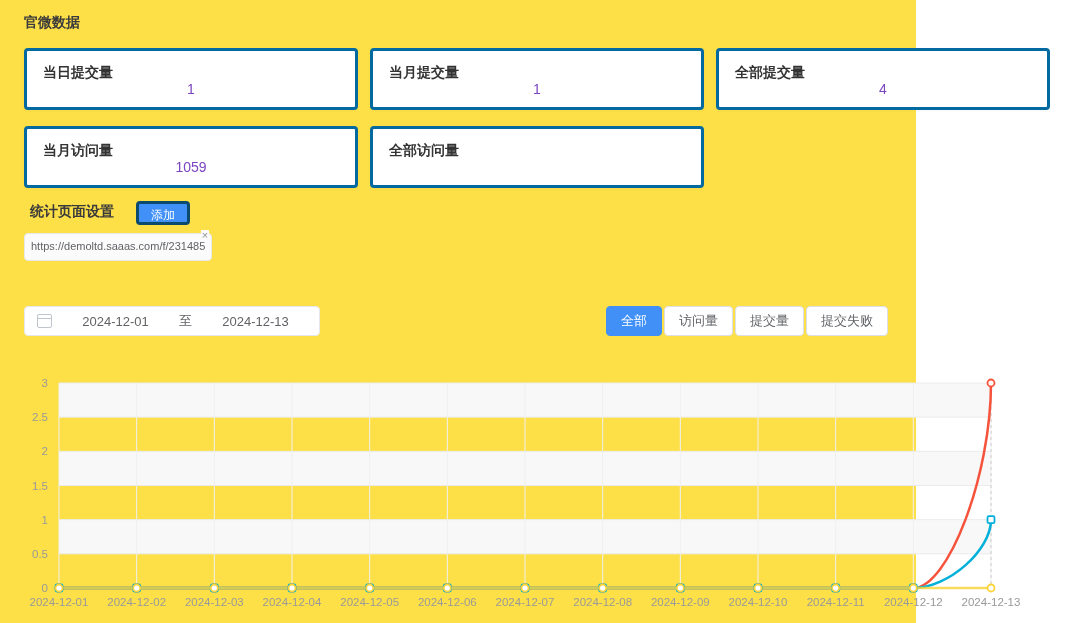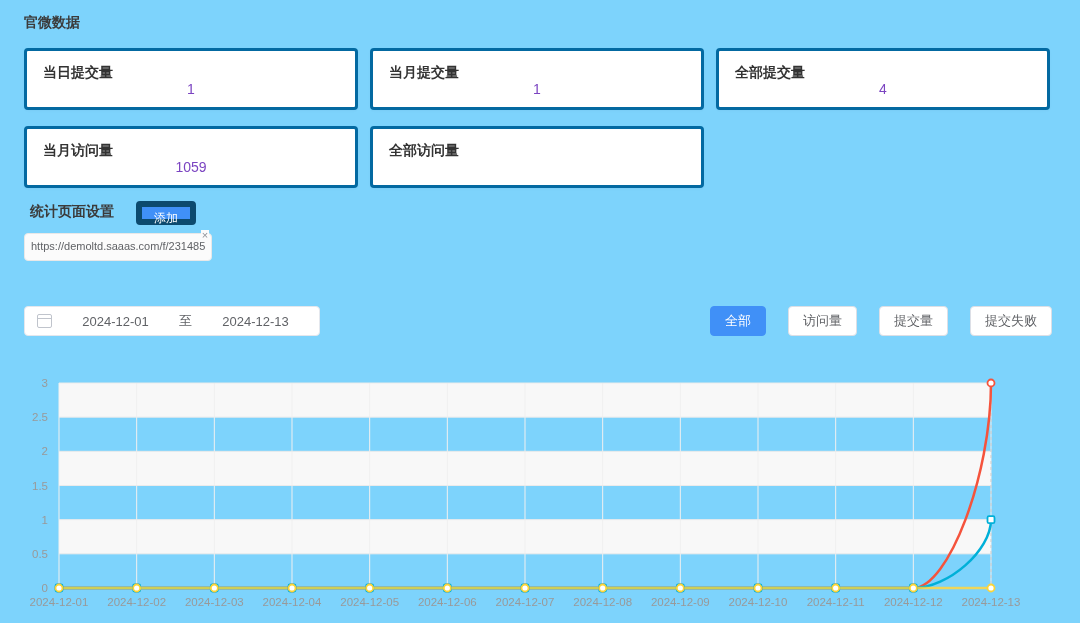--- a/index.html
+++ b/index.html
@@ -1,39 +1,39 @@
 <!DOCTYPE html>
 <html><head>
 <meta charset="utf-8">
 <style>
   html,body{margin:0;padding:0;background:#fff;}
   body{width:1080px;height:623px;font-family:"Liberation Sans","DejaVu Sans",sans-serif;overflow:hidden;}
-  #app{position:relative;width:1080px;height:623px;background:#7dd3fc;}
+  #app{position:relative;width:916px;height:623px;background:#fde047;}
   .sec-title{position:absolute;font-size:14px;color:#3b3b3b;font-weight:700;}
   
   #stats-grid{position:absolute;left:24px;top:48px;width:1028px;display:grid;
     grid-template-columns:334px 334px 334px;column-gap:12px;row-gap:16px;}
   .card{position:relative;height:56px;background:#fff;border:3px solid #0369a1;border-radius:4px;
     box-shadow:0 1px 3px rgba(0,0,0,.03);}
   .card-label{position:absolute;left:16px;top:13px;font-size:14px;color:#333;font-weight:700;}
   .card-value{position:absolute;left:0;top:30px;width:100%;text-align:center;font-size:14px;color:#7b44c1;}
   
-  #add-btn{position:absolute;left:136px;top:201px;height:24px;padding:0 12px;background:#4090f7;border:6px solid #0c4a6e;
+  #add-btn{position:absolute;left:136px;top:201px;height:24px;padding:0 12px;background:#4090f7;border:3px solid #0c4a6e;
     border-radius:4px;color:#fff;font-size:12px;line-height:22px;cursor:pointer;}
   #url-tag{position:absolute;left:24px;top:233px;height:26px;background:#fbfbfb;border:1px solid #e8e8e8;
     border-radius:4px;font-size:11px;color:#606266;line-height:24px;padding:0 6px;}
   #url-tag .tag-close{position:absolute;top:-4px;right:2px;font-size:11px;color:#909399;line-height:1;cursor:pointer;
     background:#fbfbfb;padding:0 1px;}
   
   #date-range{position:absolute;left:24px;top:306px;width:296px;height:30px;border:1px solid #e4e7ed;border-radius:4px;
     display:flex;align-items:center;font-size:13px;color:#606266;background:#fff;cursor:pointer;box-sizing:border-box;}
   #date-range .cal{width:13px;height:12px;border:1px solid #c0c4cc;border-radius:2px;margin-left:12px;position:relative;flex:none;}
   #date-range .cal::before{content:"";position:absolute;left:0;right:0;top:3px;border-top:1px solid #c0c4cc;}
   #date-range .d{flex:1;text-align:center;}
-  #filter-group{position:absolute;right:28px;top:306px;display:flex;gap:22px;}
+  #filter-group{position:absolute;right:28px;top:306px;display:flex;gap:2px;}
   .filter-btn{height:30px;padding:0 14px;font-size:13px;border-radius:4px;border:1px solid #dcdfe6;background:#fff;
     color:#606266;cursor:pointer;font-family:inherit;}
   .filter-btn.active{background:#4090f7;border-color:#4090f7;color:#fff;}
   
   #chart-wrap{position:absolute;left:0;top:370px;width:1080px;height:245px;}
 </style>
 </head>
 <body>
 
 <div id="app">

